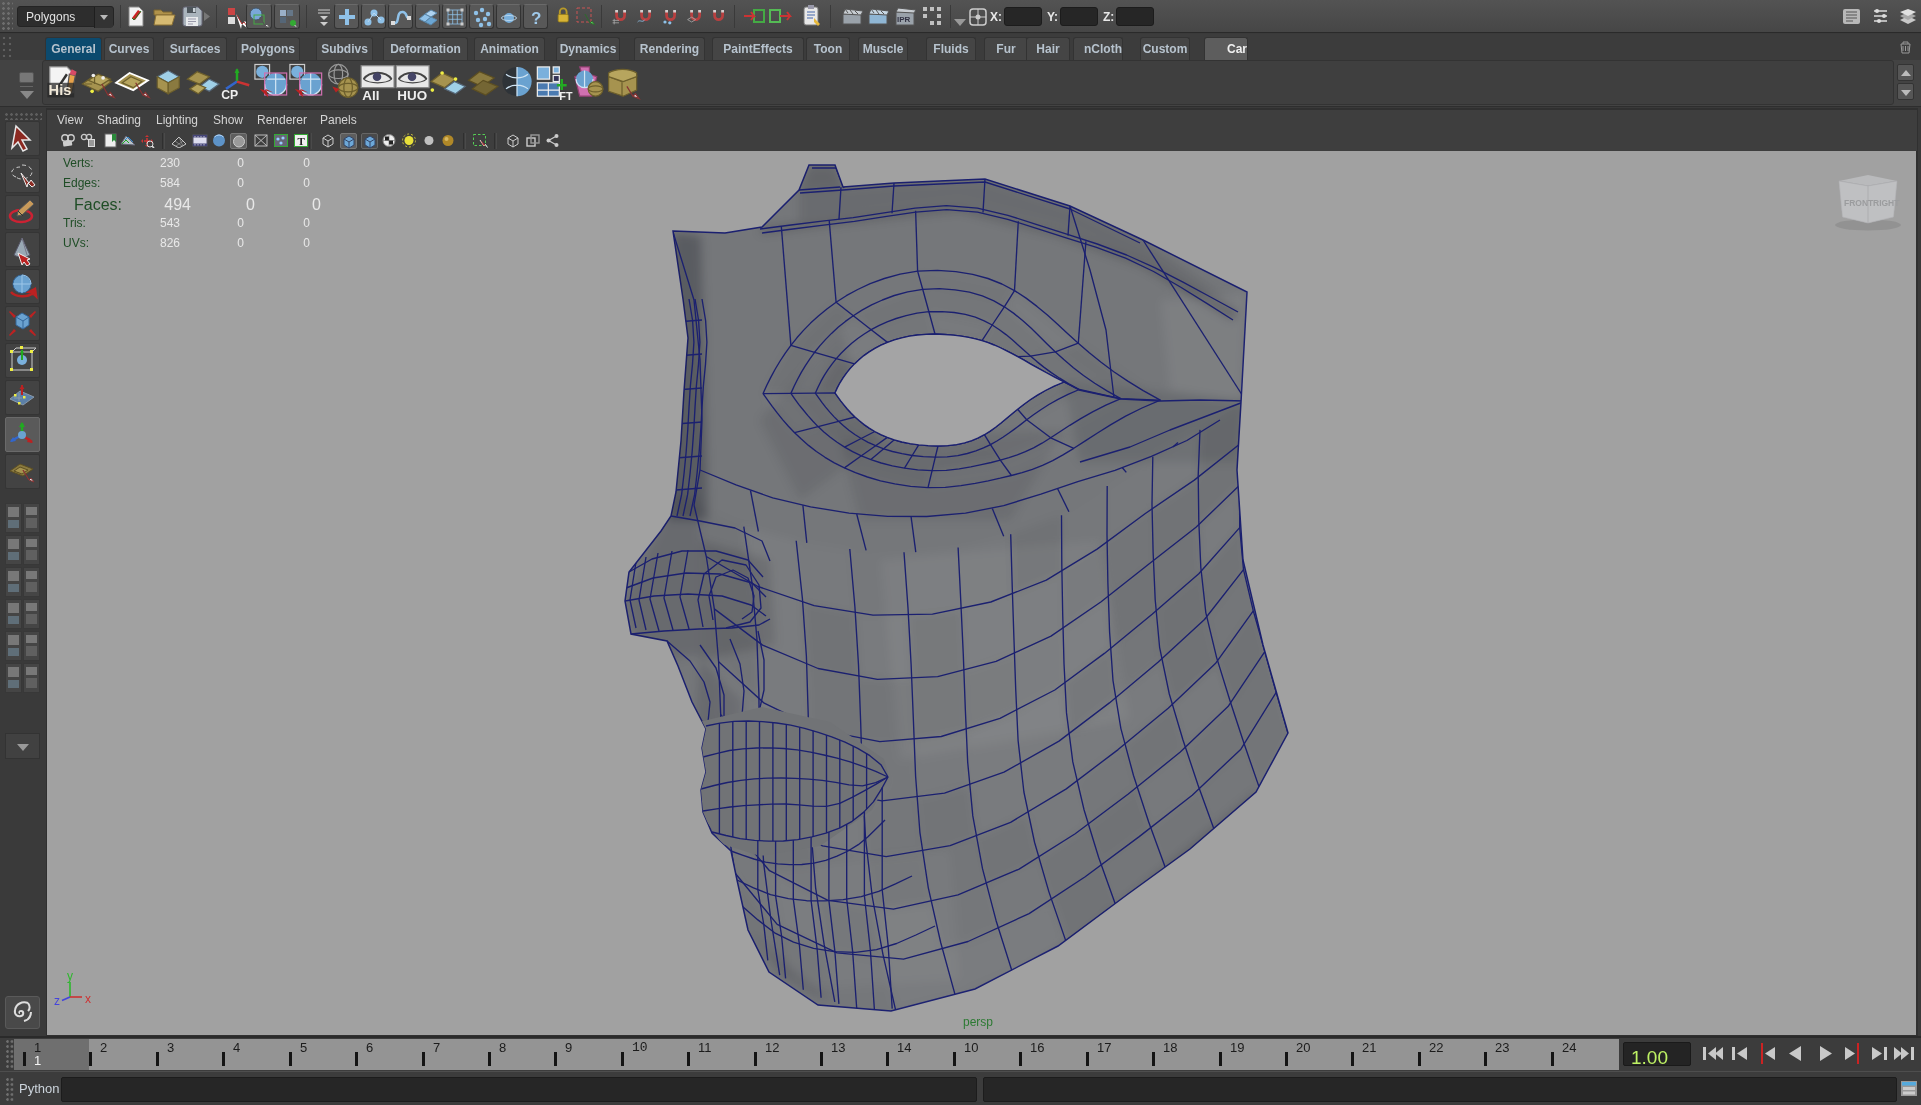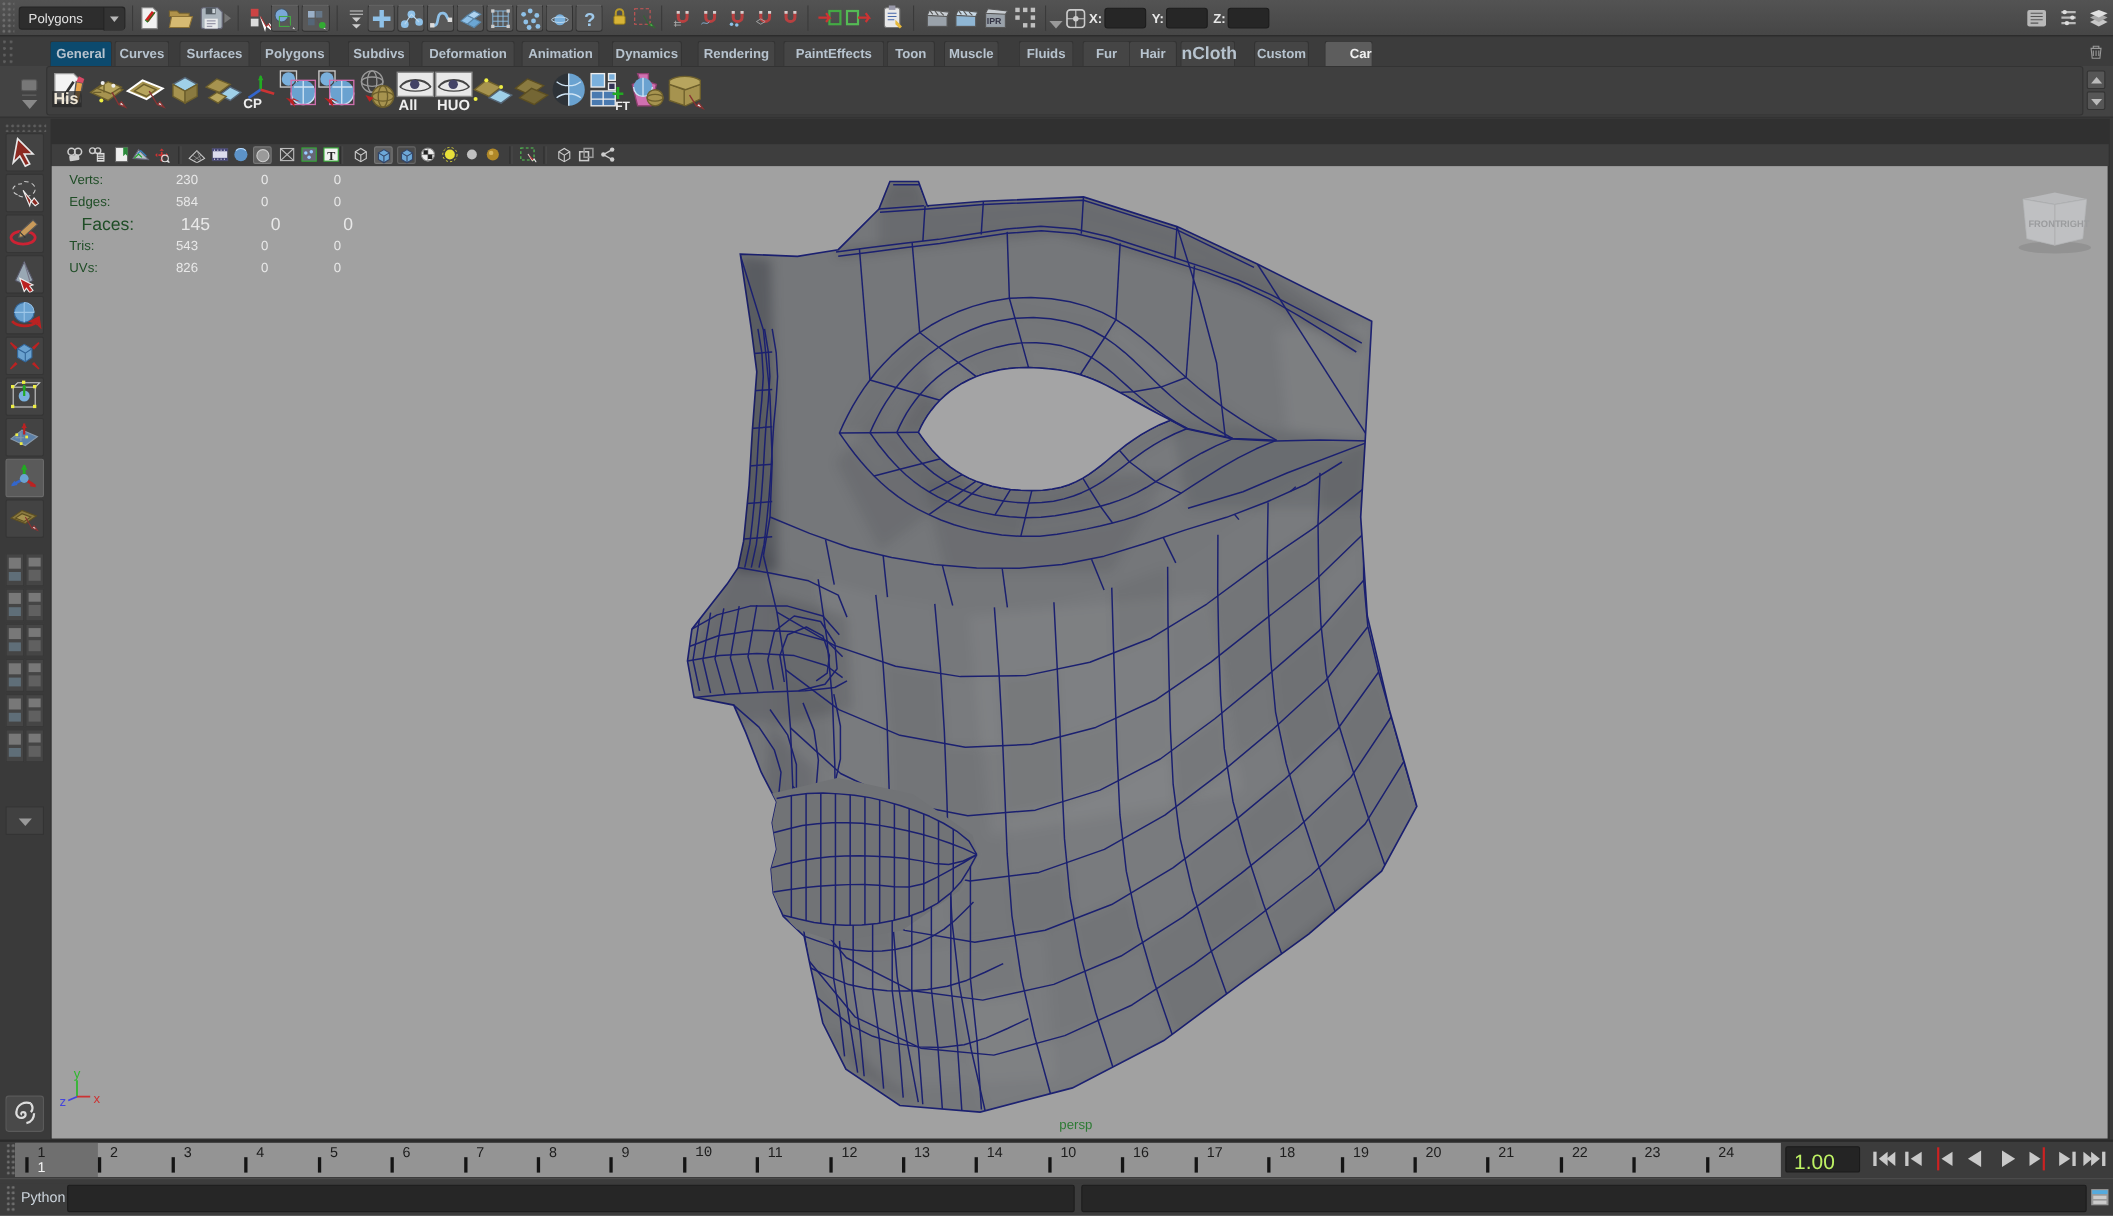--- a/index.html
+++ b/index.html
@@ -229,21 +229,21 @@
       <div style="position:absolute;left:383px;top:3px;width:85px;height:23px;background:#454545;border:1px solid #333;border-bottom:none;border-radius:3px 3px 0 0;text-align:center;font-size:12px;font-weight:bold;color:#b7c3ce;line-height:23px">Deformation</div>
       <div style="position:absolute;left:474px;top:3px;width:71px;height:23px;background:#454545;border:1px solid #333;border-bottom:none;border-radius:3px 3px 0 0;text-align:center;font-size:12px;font-weight:bold;color:#b7c3ce;line-height:23px">Animation</div>
       <div style="position:absolute;left:556px;top:3px;width:64px;height:23px;background:#454545;border:1px solid #333;border-bottom:none;border-radius:3px 3px 0 0;text-align:center;font-size:12px;font-weight:bold;color:#b7c3ce;line-height:23px">Dynamics</div>
       <div style="position:absolute;left:634px;top:3px;width:71px;height:23px;background:#454545;border:1px solid #333;border-bottom:none;border-radius:3px 3px 0 0;text-align:center;font-size:12px;font-weight:bold;color:#b7c3ce;line-height:23px">Rendering</div>
       <div style="position:absolute;left:712px;top:3px;width:92px;height:23px;background:#454545;border:1px solid #333;border-bottom:none;border-radius:3px 3px 0 0;text-align:center;font-size:12px;font-weight:bold;color:#b7c3ce;line-height:23px">PaintEffects</div>
       <div style="position:absolute;left:806px;top:3px;width:44px;height:23px;background:#454545;border:1px solid #333;border-bottom:none;border-radius:3px 3px 0 0;text-align:center;font-size:12px;font-weight:bold;color:#b7c3ce;line-height:23px">Toon</div>
       <div style="position:absolute;left:858px;top:3px;width:50px;height:23px;background:#454545;border:1px solid #333;border-bottom:none;border-radius:3px 3px 0 0;text-align:center;font-size:12px;font-weight:bold;color:#b7c3ce;line-height:23px">Muscle</div>
       <div style="position:absolute;left:926px;top:3px;width:50px;height:23px;background:#454545;border:1px solid #333;border-bottom:none;border-radius:3px 3px 0 0;text-align:center;font-size:12px;font-weight:bold;color:#b7c3ce;line-height:23px">Fluids</div>
       <div style="position:absolute;left:984px;top:3px;width:44px;height:23px;background:#454545;border:1px solid #333;border-bottom:none;border-radius:3px 3px 0 0;text-align:center;font-size:12px;font-weight:bold;color:#b7c3ce;line-height:23px">Fur</div>
       <div style="position:absolute;left:1026px;top:3px;width:44px;height:23px;background:#454545;border:1px solid #333;border-bottom:none;border-radius:3px 3px 0 0;text-align:center;font-size:12px;font-weight:bold;color:#b7c3ce;line-height:23px">Hair</div>
-      <div style="position:absolute;left:1073px;top:3px;width:50px;height:23px;background:#454545;border:1px solid #333;border-bottom:none;border-radius:3px 3px 0 0;text-align:left;font-size:16px;font-weight:bold;color:#b7c3ce;line-height:23px">nCloth</div>
+      <div style="position:absolute;left:1073px;top:3px;width:50px;height:23px;background:#454545;border:1px solid #333;border-bottom:none;border-radius:3px 3px 0 0;text-align:right;font-size:12px;font-weight:bold;color:#b7c3ce;line-height:23px">nCloth</div>
       <div style="position:absolute;left:1140px;top:3px;width:50px;height:23px;background:#454545;border:1px solid #333;border-bottom:none;border-radius:3px 3px 0 0;text-align:center;font-size:12px;font-weight:bold;color:#b7c3ce;line-height:23px">Custom</div>
       <div style="position:absolute;left:1204px;top:3px;width:44px;height:23px;background:#5d5d5d;border:1px solid #333;border-bottom:none;border-radius:3px 3px 0 0;text-align:right;font-size:12px;font-weight:bold;color:#f0f0f0;line-height:23px">Car</div>
       <svg width="13" height="14" viewBox="0 0 13 14" style="position:absolute;left:1899px;top:6px">
         <path d="M2 4h9l-1 9H3zM4 4V2h5v2M4 6v5M6.5 6v5M9 6v5" fill="none" stroke="#999"></path>
       </svg>
     </div>
 <div style="position:absolute;left:0;top:60px;width:1921px;height:47px;background:#434343;border-bottom:1px solid #2e2e2e">
       <div style="position:absolute;left:42px;top:0px;width:1852px;height:45px;background:#3f3f3f;border:1px solid #333;border-radius:3px"></div>
       <div style="position:absolute;left:19px;top:12px;width:15px;height:11px;background:#777;border:1px solid #555;border-radius:2px"></div>
       <div style="position:absolute;left:20px;top:26px;width:13px;height:1px;background:#666"></div>
@@ -526,20 +526,28 @@
       </div>
       <div style="position:absolute;left:5px;top:625px;width:35px;height:26px;background:#414141;border:1px solid #333">
         <div style="margin:10px auto 0;width:0;height:0;border-left:6px solid transparent;border-right:6px solid transparent;border-top:7px solid #999"></div>
       </div>
       <div style="position:absolute;left:5px;top:888px;width:35px;height:33px;background:#494949;border:1px solid #5a5a5a;border-radius:3px"><svg width="33" height="31" viewBox="0 0 33 31">
           <path d="M22 6c-6-2-12 1-13 7-1 5 3 7 6 6 3-1 3-5 0-5-2 0-2 2-1 2" fill="none" stroke="#ddd" stroke-width="2"></path>
           <path d="M22 6c2 3 2 6 0 8M18 24c4-1 7-4 7-9" fill="none" stroke="#ddd" stroke-width="2"></path>
         </svg></div>
     </div>
 <div style="position:absolute;left:46px;top:108px;width:1872px;height:928px;background:#303030">
+      <div style="position:absolute;left:1px;top:2px;right:1px;height:21px;background:#3e3e3e">
+        <span style="position:absolute;left:10px;top:3px;font-size:12px;color:#d4d4d4">View</span>
+        <span style="position:absolute;left:50px;top:3px;font-size:12px;color:#d4d4d4">Shading</span>
+        <span style="position:absolute;left:109px;top:3px;font-size:12px;color:#d4d4d4">Lighting</span>
+        <span style="position:absolute;left:166px;top:3px;font-size:12px;color:#d4d4d4">Show</span>
+        <span style="position:absolute;left:210px;top:3px;font-size:12px;color:#d4d4d4">Renderer</span>
+        <span style="position:absolute;left:273px;top:3px;font-size:12px;color:#d4d4d4">Panels</span>
+      </div>
       <div style="position:absolute;left:1px;top:23px;right:1px;height:20px;background:#3e3e3e">
         <div style="position:absolute;left:115px;top:2px;width:3px;height:16px;border-left:1px solid #2f2f2f;border-right:1px solid #4a4a4a"></div>
         <div style="position:absolute;left:262px;top:2px;width:3px;height:16px;border-left:1px solid #2f2f2f;border-right:1px solid #4a4a4a"></div>
         <div style="position:absolute;left:416px;top:2px;width:3px;height:16px;border-left:1px solid #2f2f2f;border-right:1px solid #4a4a4a"></div>
         <div style="position:absolute;left:447px;top:2px;width:3px;height:16px;border-left:1px solid #2f2f2f;border-right:1px solid #4a4a4a"></div>
         <div style="position:absolute;left:13px;top:2px;width:17px;height:16px;"><svg width="16" height="15" viewBox="0 0 16 15">
             <circle cx="5" cy="5" r="3.2" fill="none" stroke="#ccc" stroke-width="1.4"></circle>
             <circle cx="11" cy="5" r="3.2" fill="none" stroke="#ccc" stroke-width="1.4"></circle>
             <rect x="3" y="8" width="9" height="5" rx="1" fill="#ccc" transform="rotate(-8 8 10)"></rect>
           </svg></div>
@@ -641,21 +649,21 @@
             <circle cx="3.5" cy="7.5" r="2" fill="#ccc"></circle>
             <circle cx="11.5" cy="3" r="2" fill="#ccc"></circle>
             <circle cx="11.5" cy="12" r="2" fill="#ccc"></circle>
             <path d="M3.5 7.5L11.5 3M3.5 7.5l8 4.5" stroke="#ccc" stroke-width="1.3"></path>
           </svg></div>
       </div>
       <div style="position:absolute;left:1px;top:43px;width:1869px;height:884px;background:#a1a1a1"></div>
     </div>
     <div style="position:absolute;left:63px;top:156px;width:260px;font-size:12px;color:#1f4d26"><span>Verts:</span><span style="position:absolute;left:27px;width:90px;text-align:right;color:#e8e8e8">230</span><span style="position:absolute;left:91px;width:90px;text-align:right;color:#e8e8e8">0</span><span style="position:absolute;left:157px;width:90px;text-align:right;color:#e8e8e8">0</span></div>
     <div style="position:absolute;left:63px;top:176px;width:260px;font-size:12px;color:#1f4d26"><span>Edges:</span><span style="position:absolute;left:27px;width:90px;text-align:right;color:#e8e8e8">584</span><span style="position:absolute;left:91px;width:90px;text-align:right;color:#e8e8e8">0</span><span style="position:absolute;left:157px;width:90px;text-align:right;color:#e8e8e8">0</span></div>
-    <div style="position:absolute;left:74px;top:196px;width:260px;font-size:16px;color:#1f4d26"><span>Faces:</span><span style="position:absolute;left:27px;width:90px;text-align:right;color:#e8e8e8">145</span><span style="position:absolute;left:91px;width:90px;text-align:right;color:#e8e8e8">0</span><span style="position:absolute;left:157px;width:90px;text-align:right;color:#e8e8e8">0</span></div>
+    <div style="position:absolute;left:74px;top:196px;width:260px;font-size:16px;color:#1f4d26"><span>Faces:</span><span style="position:absolute;left:27px;width:90px;text-align:right;color:#e8e8e8">494</span><span style="position:absolute;left:91px;width:90px;text-align:right;color:#e8e8e8">0</span><span style="position:absolute;left:157px;width:90px;text-align:right;color:#e8e8e8">0</span></div>
     <div style="position:absolute;left:63px;top:216px;width:260px;font-size:12px;color:#1f4d26"><span>Tris:</span><span style="position:absolute;left:27px;width:90px;text-align:right;color:#e8e8e8">543</span><span style="position:absolute;left:91px;width:90px;text-align:right;color:#e8e8e8">0</span><span style="position:absolute;left:157px;width:90px;text-align:right;color:#e8e8e8">0</span></div>
     <div style="position:absolute;left:63px;top:236px;width:260px;font-size:12px;color:#1f4d26"><span>UVs:</span><span style="position:absolute;left:27px;width:90px;text-align:right;color:#e8e8e8">826</span><span style="position:absolute;left:91px;width:90px;text-align:right;color:#e8e8e8">0</span><span style="position:absolute;left:157px;width:90px;text-align:right;color:#e8e8e8">0</span></div>
     <svg width="70" height="62" viewBox="0 0 70 62" style="position:absolute;left:1833px;top:170px">
       <ellipse cx="35" cy="55" rx="33" ry="5.5" fill="rgba(128,128,128,0.45)"></ellipse>
       <path d="M6 11L35 5l29 6-3.5 36L35 53 9.5 47z" fill="#b9babc"></path>
       <path d="M6 11l29 5 29-5" fill="none" stroke="#a6a7a9"></path>
       <path d="M35 16v37" stroke="#a2a3a5"></path>
       <path d="M6 11l3.5 36L35 53V16zM64 11l-3.5 36L35 53V16z" fill="#bfc0c2" stroke="#aeafb1" stroke-width="0.6"></path>
       <text x="11" y="36" font-size="8.5" font-weight="bold" fill="#9b9c9e" font-family="Liberation Sans">FRONT</text>
       <text x="40" y="36" font-size="8.5" font-weight="bold" fill="#9b9c9e" font-family="Liberation Sans">RIGHT</text>

